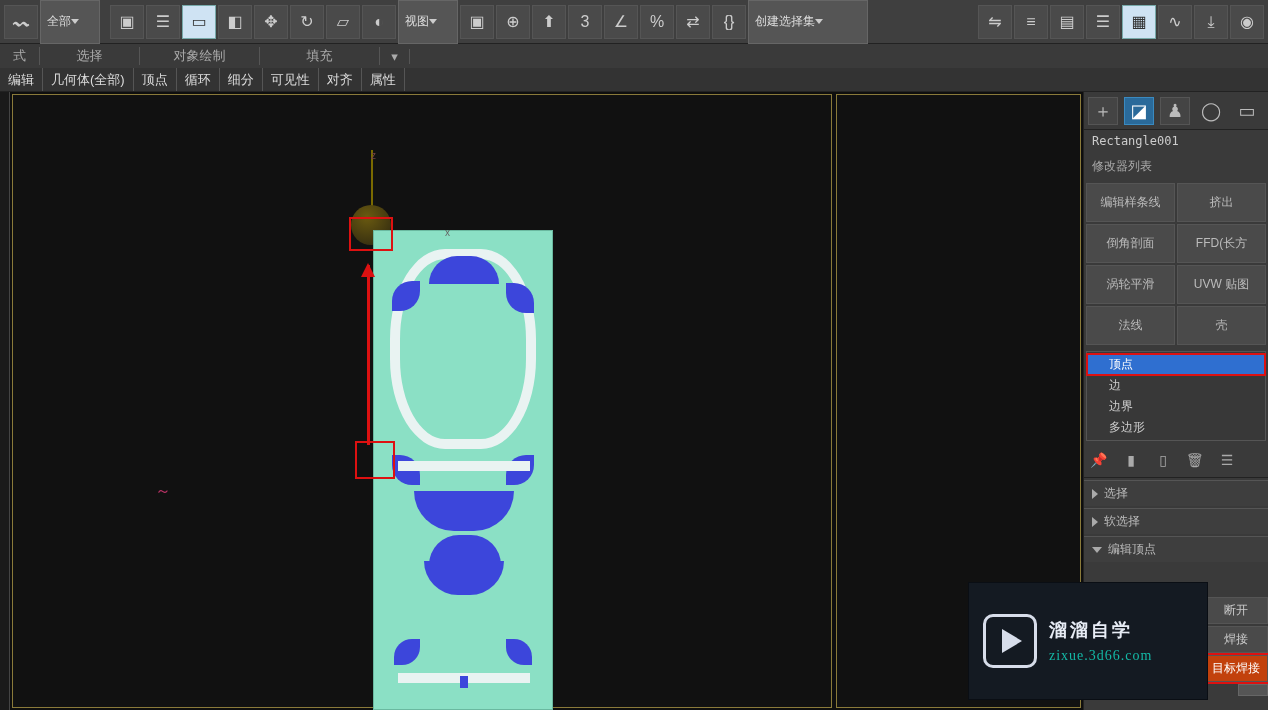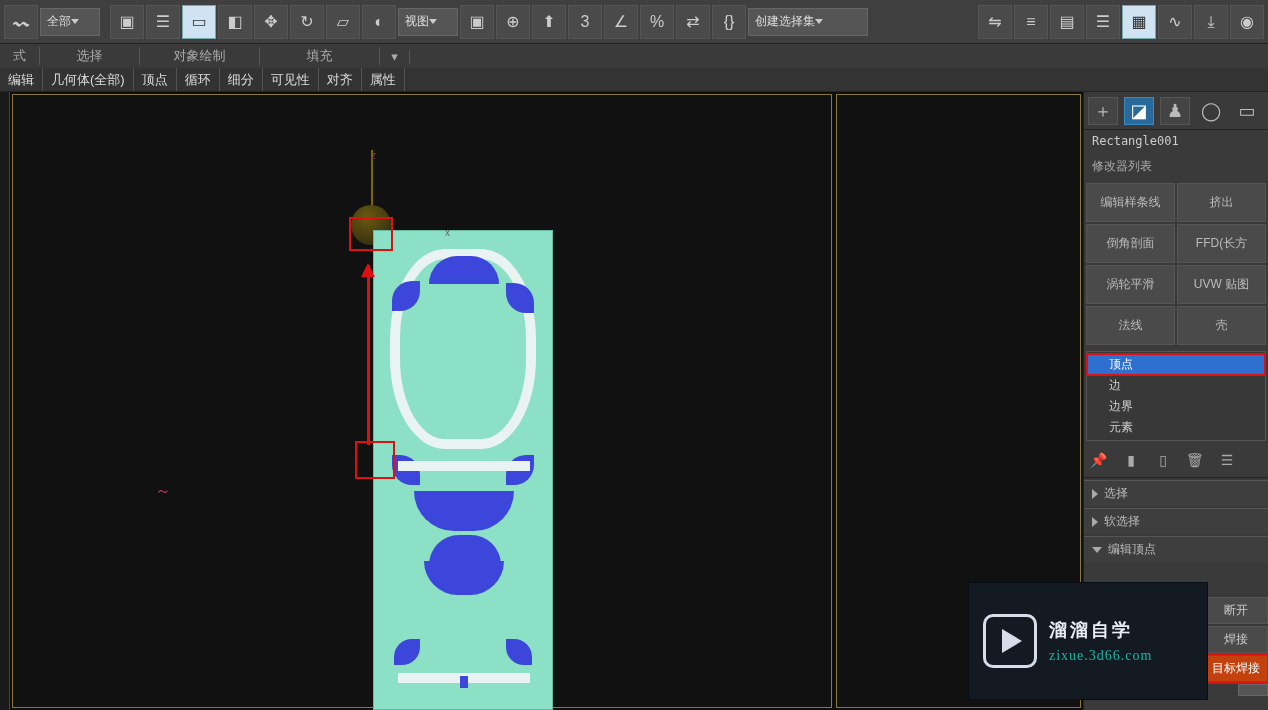--- a/index.html
+++ b/index.html
@@ -30,21 +30,21 @@
     background: #4a4a4a;
     border: 1px solid #555;
     display: flex;
     align-items: center;
     justify-content: center;
     color: #ccc;
     font-size: 16px;
   }
   .tb-btn.active { background: #cfe3f3; color: #333; border: 1px solid #7aa; }
   .tb-dropdown {
-    height: 28px;
+    height: 44px;
     min-width: 60px;
     background: #555;
     border: 1px solid #666;
     color: #ddd;
     display: flex;
     align-items: center;
     padding: 0 6px;
   }
   .caret { width:0;height:0;border-left:4px solid transparent;border-right:4px solid transparent;border-top:5px solid #ccc; }
   .sep { width: 6px; }
@@ -433,21 +433,21 @@
       <div class="grid-btn">FFD(长方</div>
       <div class="grid-btn">涡轮平滑</div>
       <div class="grid-btn">UVW 贴图</div>
       <div class="grid-btn">法线</div>
       <div class="grid-btn">壳</div>
     </div>
     <div class="tree">
       <div class="tree-item selected red-highlight">顶点</div>
       <div class="tree-item">边</div>
       <div class="tree-item">边界</div>
-      <div class="tree-item">元素</div>
+      <div class="tree-item">多边形</div>
     </div>
     <div class="rp-icon-row">
       <div class="rp-mini-icon">📌</div>
       <div class="rp-mini-icon">▮</div>
       <div class="rp-mini-icon">▯</div>
       <div class="rp-mini-icon">🗑</div>
       <div class="rp-mini-icon">☰</div>
     </div>
     <div class="rollout">
       <span class="tri-right"></span>

